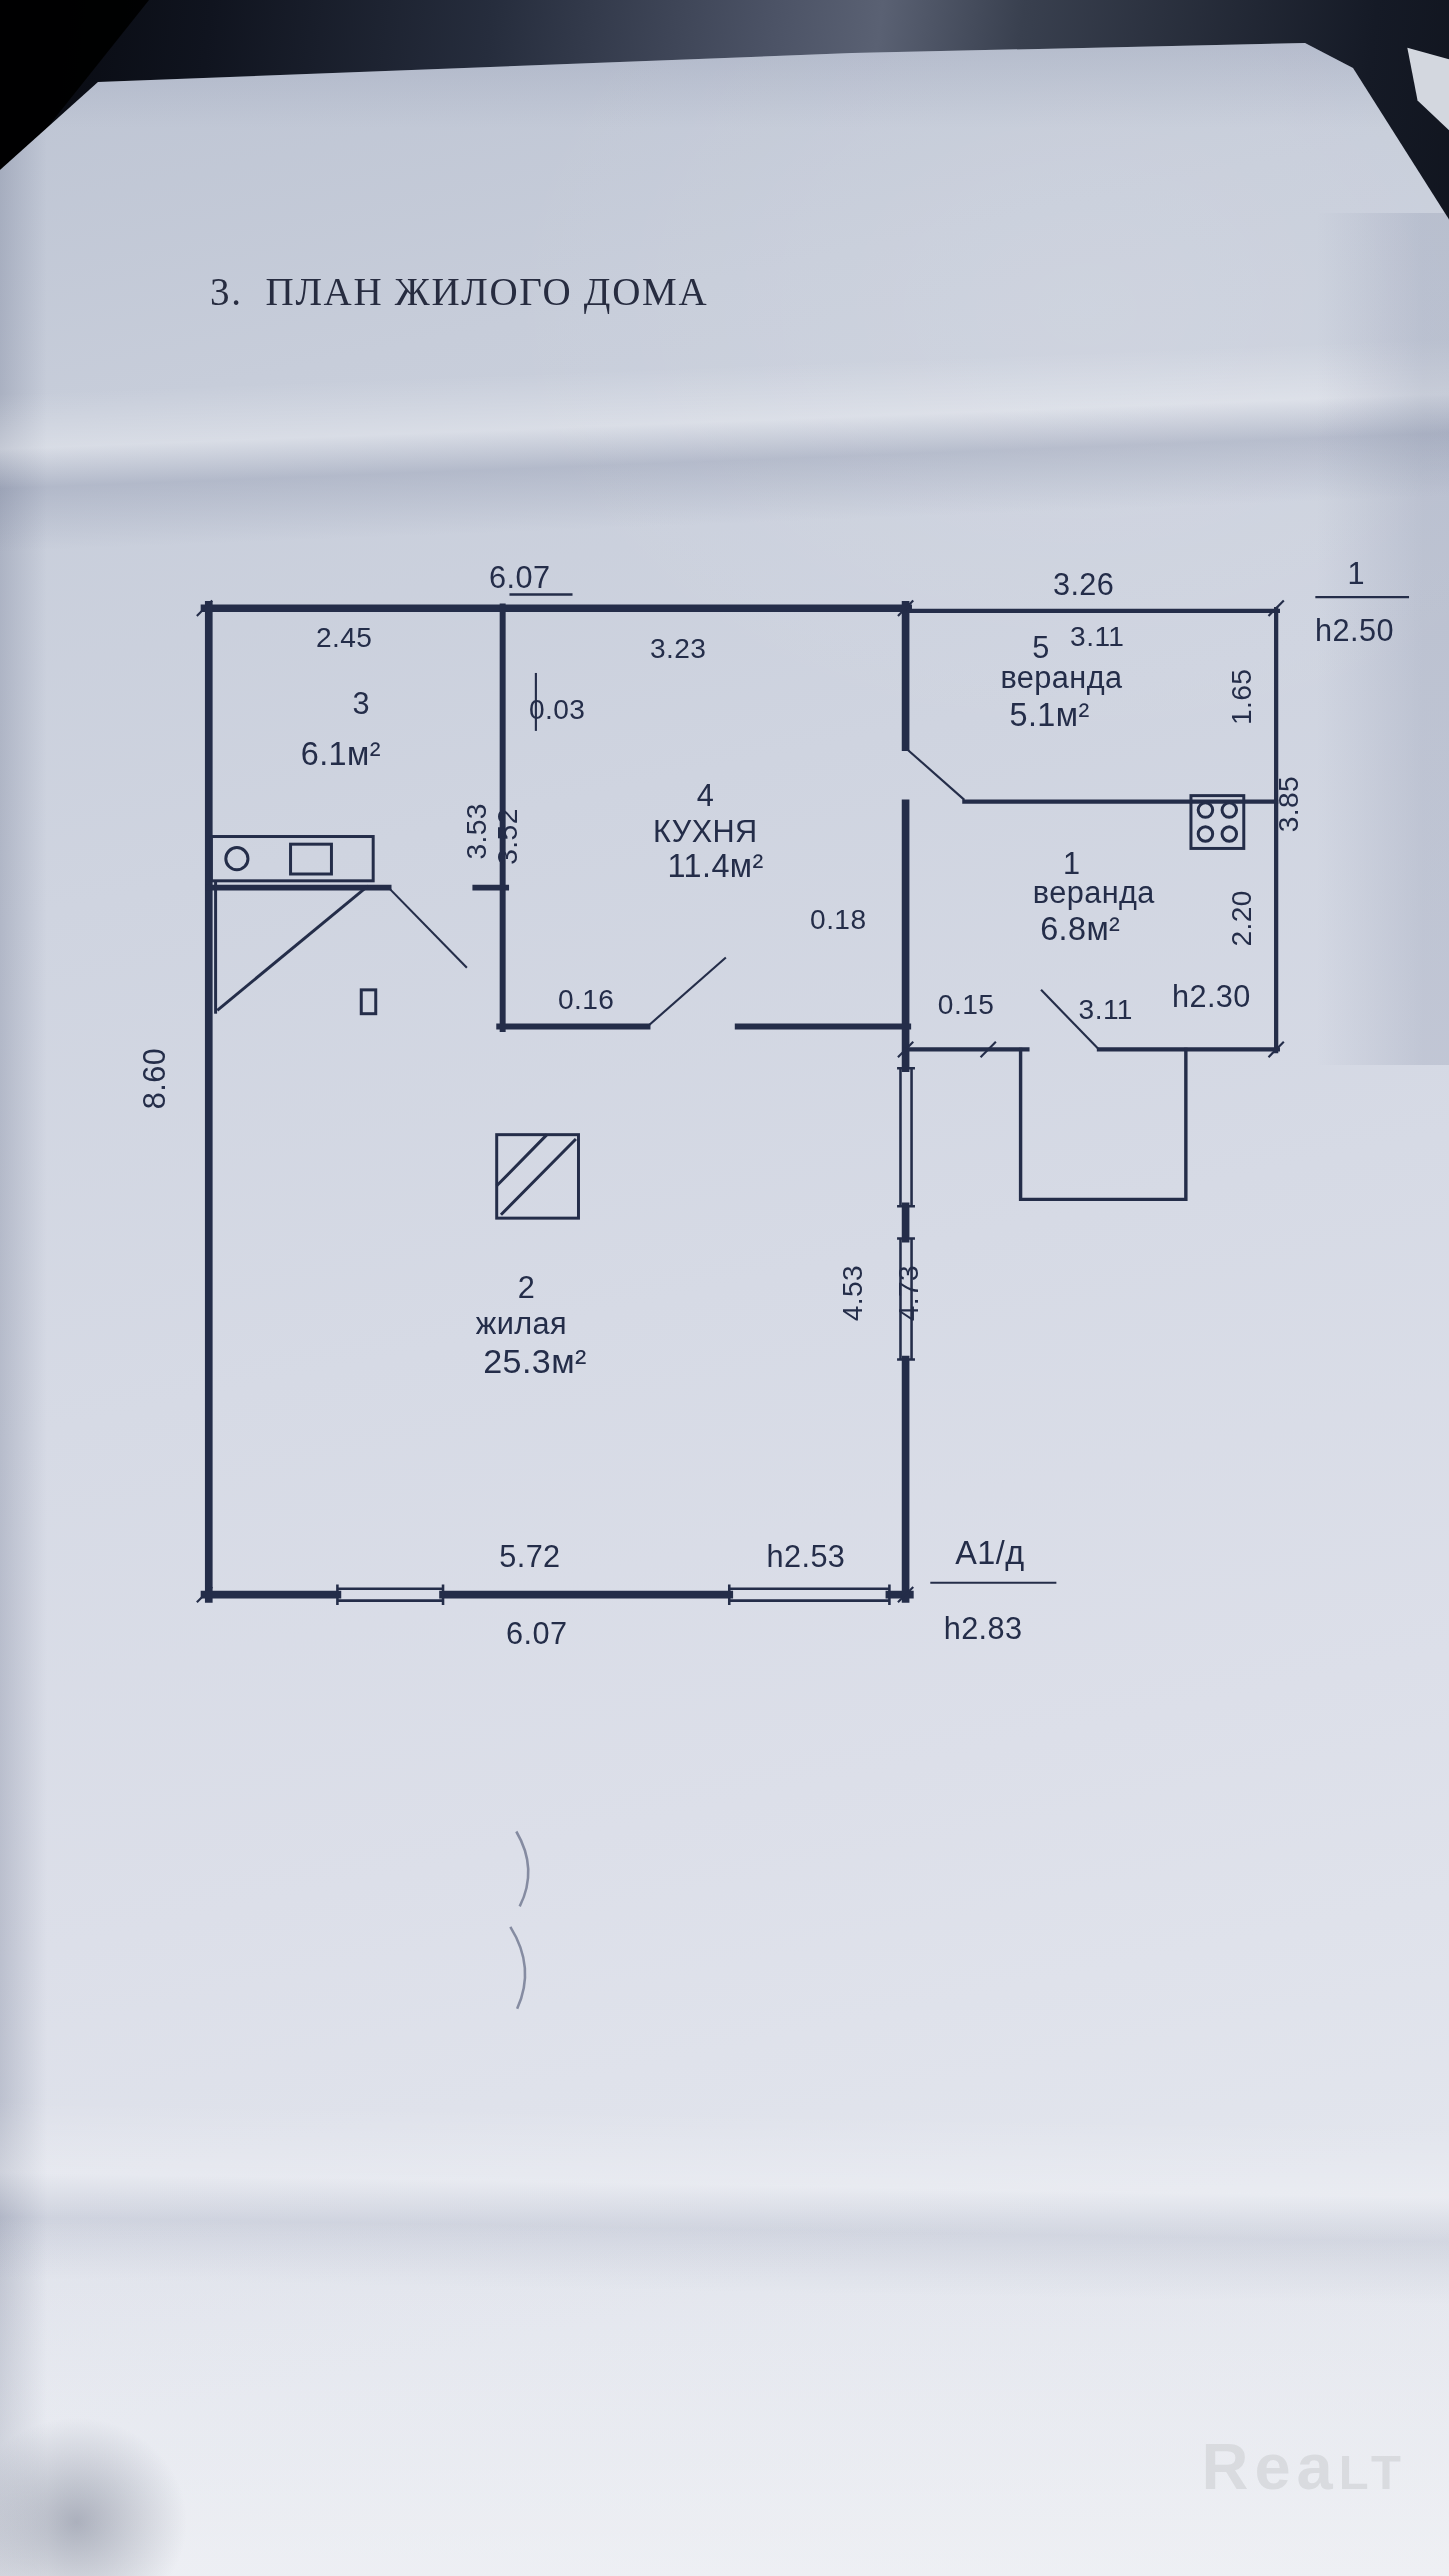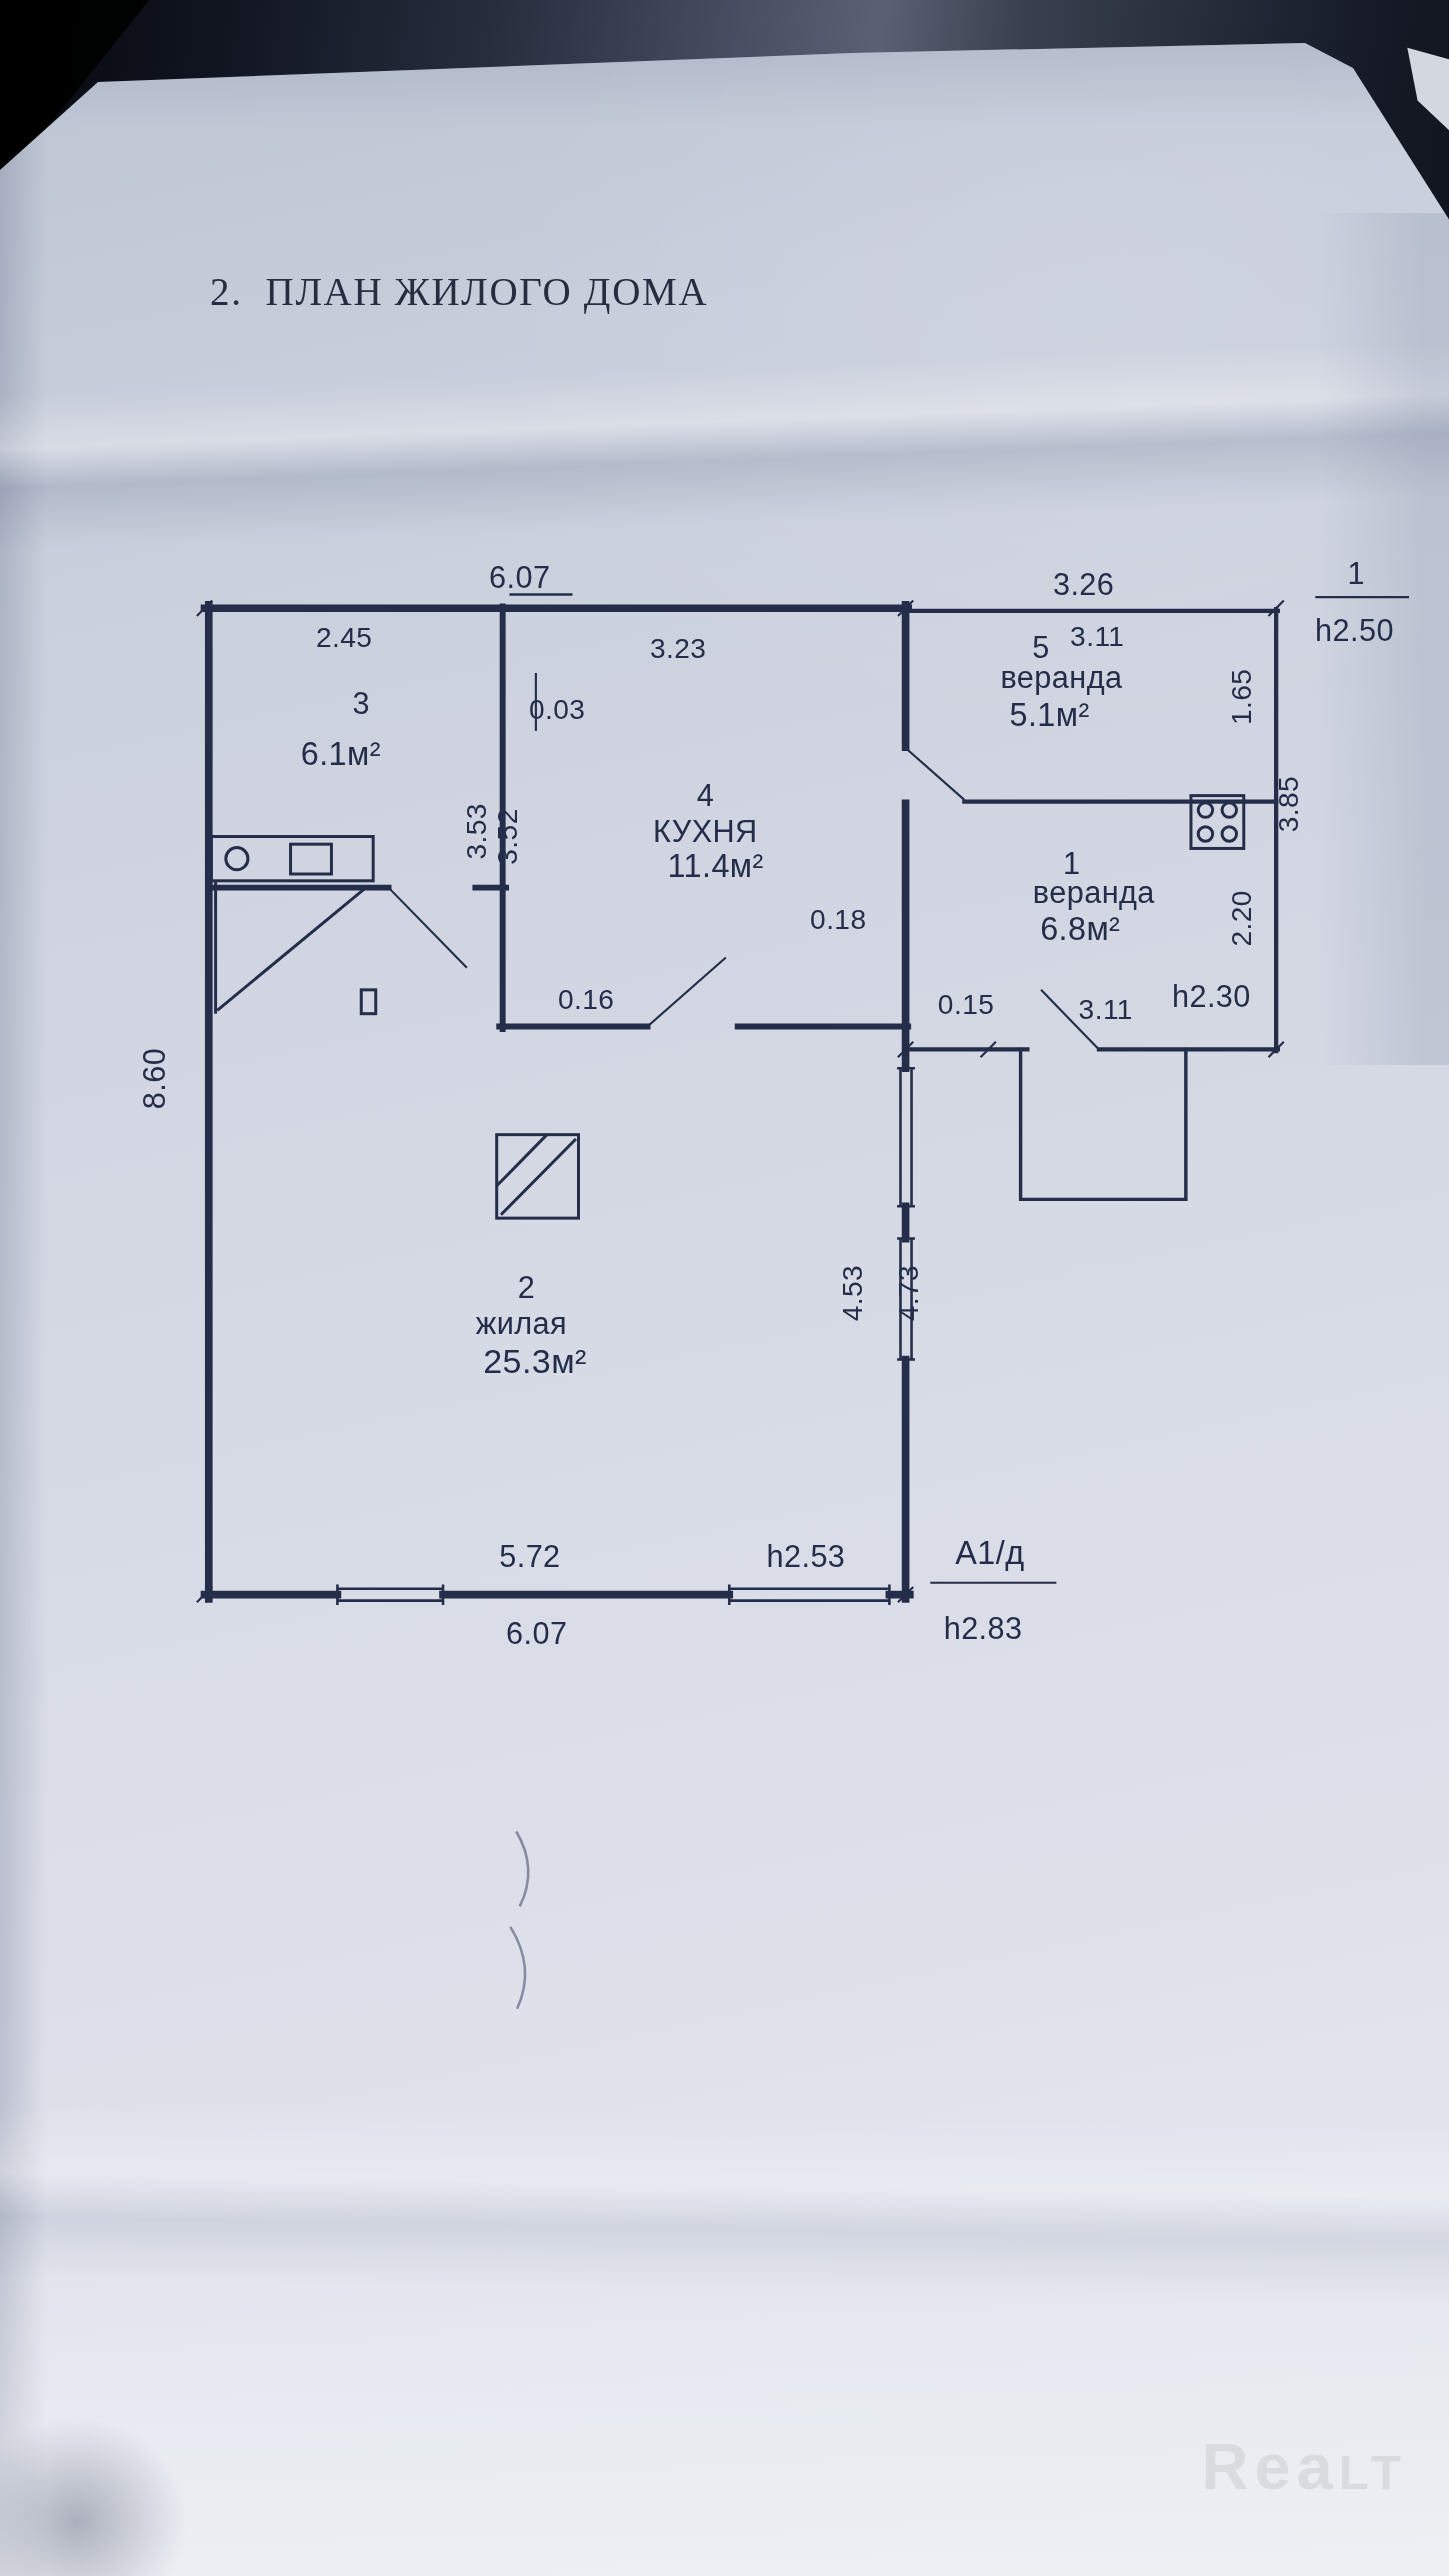--- a/index.html
+++ b/index.html
@@ -53,21 +53,21 @@
   <div class="corner-tl"></div>
 
   <div class="paper">
     <div class="crease1"></div>
     <div class="crease-right"></div>
     <div class="crease-bottom"></div>
     <div class="bottom-light"></div>
     <div class="corner-bl-shade"></div>
   </div>
 
-  <div class="page-title">2.  ПЛАН ЖИЛОГО ДОМА</div>
+  <div class="page-title">3.  ПЛАН ЖИЛОГО ДОМА</div>
 
   <svg class="plan-svg" width="1450" height="2576" viewBox="0 0 1702 3024">
 
     <polygon points="1652,56 1702,70 1702,154 1664,118" fill="#d3d7df"></polygon>
 
     <g stroke="#242d49" stroke-width="9" fill="none" stroke-linecap="square">
       <path d="M240,714 L1066,714"></path>
       <path d="M245,710 L245,1877"></path>
       <path d="M240,1872 L396,1872 M520,1872 L856,1872 M1044,1872 L1068,1872"></path>
       <path d="M1063,710 L1063,877 M1063,943 L1063,1254 M1063,1416 L1063,1454 M1063,1596 L1063,1877"></path>

